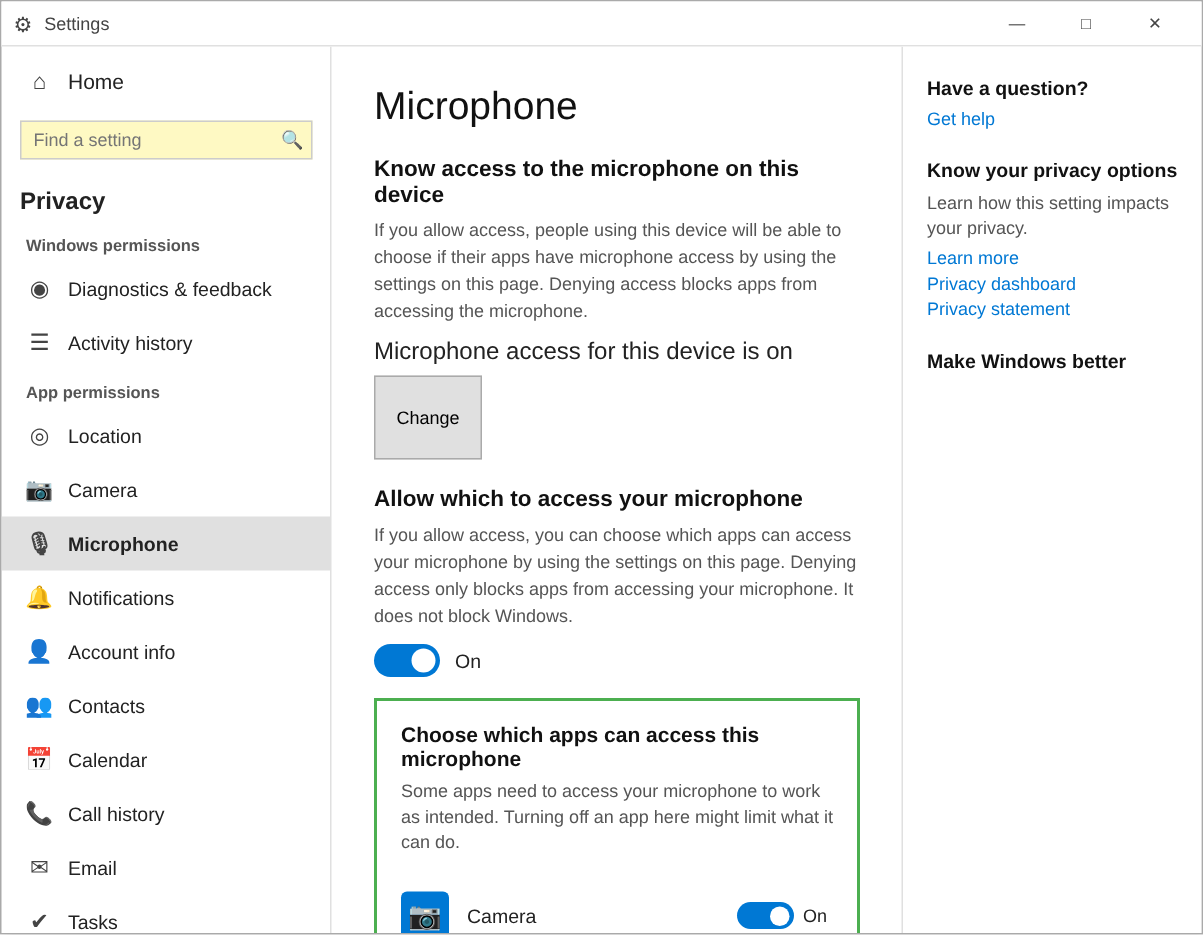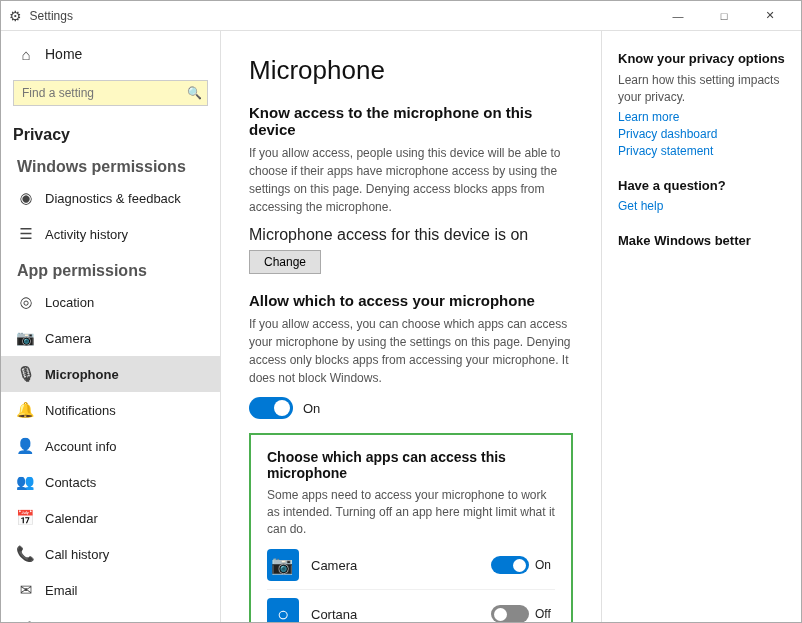--- a/index.html
+++ b/index.html
@@ -14,44 +14,44 @@
     .title-bar-btn { width: 46px; height: 30px; border: none; background: transparent; cursor: pointer; font-size: 11px; display: flex; align-items: center; justify-content: center; color: #444; }
 
     .content { display: flex; flex: 1; overflow: hidden; }
 
     
     .sidebar { width: 220px; background: #fff; border-right: 1px solid #e0e0e0; display: flex; flex-direction: column; overflow-y: auto; flex-shrink: 0; }
     .sidebar-header { padding: 12px 12px 4px; font-size: 16px; font-weight: 600; color: #222; }
     .sidebar-search { margin: 8px 12px; position: relative; }
     .sidebar-search input { width: 100%; padding: 5px 28px 5px 8px; border: 1px solid #ccc; font-size: 12px; background: #fef9c3; outline: none; color: #333; }
     .sidebar-search-icon { position: absolute; right: 6px; top: 50%; transform: translateY(-50%); color: #666; font-size: 12px; }
-    .sidebar-section-label { padding: 10px 16px 4px; font-size: 16px; color: #555; font-weight: 600; }
+    .sidebar-section-label { padding: 10px 16px 4px; font-size: 11px; color: #555; font-weight: 600; }
     .sidebar-item { display: flex; align-items: center; gap: 10px; padding: 9px 16px; cursor: pointer; color: #222; font-size: 13px; }
     .sidebar-item.active { background: #e0e0e0; font-weight: 600; }
     .sidebar-item-icon { width: 18px; height: 18px; display: flex; align-items: center; justify-content: center; font-size: 15px; flex-shrink: 0; color: #444; }
     .main-content { flex: 1; padding: 24px 28px; overflow-y: auto; }
     .page-title { font-size: 26px; font-weight: 300; color: #111; margin-bottom: 18px; }
 
     .section-title { font-size: 15px; font-weight: 600; margin-bottom: 6px; color: #111; }
     .section-desc { font-size: 12px; color: #555; line-height: 1.5; margin-bottom: 10px; }
 
     .access-status { font-size: 16px; color: #222; margin-bottom: 6px; }
-    .change-btn { padding: 4px 14px; background: #e0e0e0; border: 1px solid #aaa; font-size: 12px; cursor: pointer; margin-bottom: 18px; }
+    .change-btn { padding: 20px 14px; background: #e0e0e0; border: 1px solid #aaa; font-size: 12px; cursor: pointer; margin-bottom: 18px; }
 
     
     .toggle-row { display: flex; align-items: center; gap: 10px; margin-bottom: 14px; }
     .toggle { width: 44px; height: 22px; border-radius: 11px; background: #0078d4; position: relative; cursor: pointer; flex-shrink: 0; }
     .toggle-knob { position: absolute; width: 16px; height: 16px; background: #fff; border-radius: 50%; top: 3px; transition: left 0.15s; }
     .toggle.on .toggle-knob { left: 25px; }
     .toggle-label { font-size: 13px; color: #222; }
 
     
     .app-list-section { border: 2px solid #4CAF50; padding: 14px 16px; margin-top: 10px; }
     .app-list-title { font-size: 14px; font-weight: 600; color: #111; margin-bottom: 6px; }
-    .app-list-desc { font-size: 12px; color: #555; margin-bottom: 4px; line-height: 1.4; }
+    .app-list-desc { font-size: 12px; color: #555; margin-bottom: 17px; line-height: 1.4; }
     .app-row { display: flex; align-items: center; padding: 8px 0; border-bottom: 1px solid #f0f0f0; }
     .app-row:last-child { border-bottom: none; }
     .app-icon { width: 32px; height: 32px; border-radius: 4px; display: flex; align-items: center; justify-content: center; font-size: 18px; margin-right: 12px; flex-shrink: 0; }
     .app-icon.camera { background: #0078d4; color: #fff; }
     .app-icon.cortana { background: #0078d4; color: #fff; }
     .app-name { flex: 1; font-size: 13px; color: #222; }
     .app-toggle { display: flex; align-items: center; gap: 6px; }
     .toggle-sm { width: 38px; height: 18px; border-radius: 9px; background: #0078d4; position: relative; cursor: pointer; flex-shrink: 0; }
     .toggle-sm.off { background: #888; }
     .toggle-sm-knob { position: absolute; width: 13px; height: 13px; background: #fff; border-radius: 50%; top: 2.5px; }
@@ -211,30 +211,30 @@
             </div>
             <span class="toggle-sm-label">Off</span>
           </div>
         </div>
 
       </div>
     </div>
 
     <div class="right-panel">
       <div class="right-section">
+        <div class="right-title">Have a question?</div>
+        <a class="right-link">Get help</a>
+      </div>
+
+      <div class="right-section">
         <div class="right-title">Know your privacy options</div>
         <div class="right-desc">Learn how this setting impacts your privacy.</div>
         <a class="right-link">Learn more</a>
         <a class="right-link">Privacy dashboard</a>
         <a class="right-link">Privacy statement</a>
       </div>
 
       <div class="right-section">
-        <div class="right-title">Have a question?</div>
-        <a class="right-link">Get help</a>
-      </div>
-
-      <div class="right-section">
         <div class="right-title">Make Windows better</div>
       </div>
     </div>
   </div>
 </div>
 
 </body></html>

